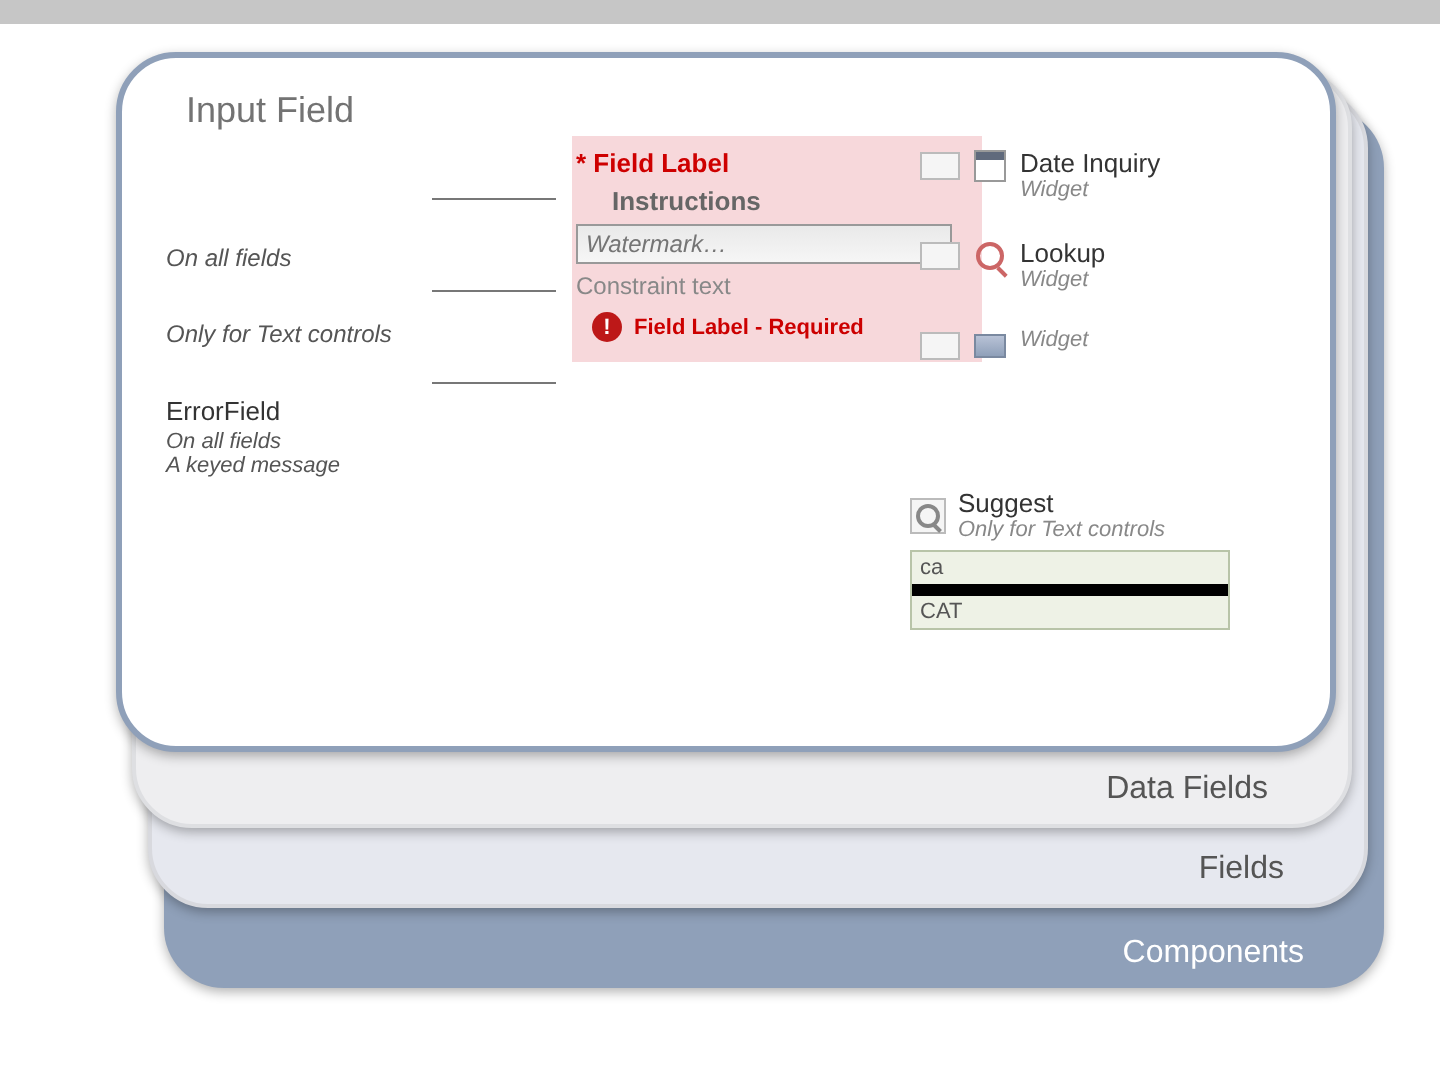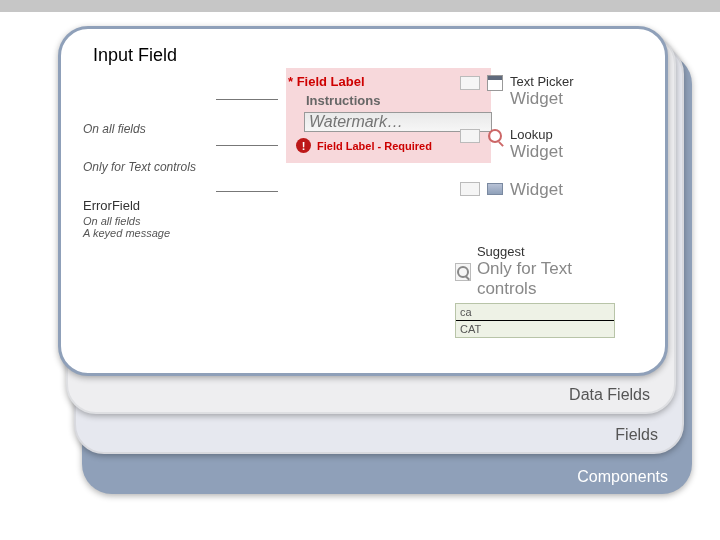--- a/index.html
+++ b/index.html
@@ -24,54 +24,54 @@
     background: #eeeef0;
     left: -4px; top: 2px; width: 610px; height: 380px;
     border: 2px solid #dedfe2;
   }
   .layer-main {
     background: #fff;
     left: -12px; top: -6px; width: 610px; height: 350px;
     border: 3px solid #8fa0b9;
   }
   .layer-label {
-    position: absolute; right: 24px; bottom: 8px;
+    position: absolute; right: 40px; bottom: 8px;
     color: #555; font-size: 16px;
   }
   .layer-components .layer-label { color: #fff; }
-  .title { color: #000000; font-size: 18px; margin: 16px 0 0 32px; }
+  .title { color: #737373; font-size: 18px; margin: 16px 0 0 32px; }
   .content { position: relative; padding: 20px 28px 0 28px; height: 290px; }
   .left-col { position: absolute; left: 22px; top: 28px; width: 140px; font-size: 11px; color: #555; font-style: italic; margin-top: 28px; }
   .left-item { margin-bottom: 24px; }
   .left-item .hdr { font-style: italic; font-size: 12px; }
   .errorlbl { font-style: normal; font-weight: normal; font-size: 13px; color: #333; margin-top: 22px; margin-bottom: 2px; }
   .errnote { font-size: 11px; font-style: italic; color: #555; }
   .connector { position: absolute; border-top: 1px solid #777; height: 0; }
   .mid-col { position: absolute; left: 225px; top: 2px; width: 205px; background: #f7d8db; padding: 6px 0 10px 0; }
   .mid-col .lbl { color: #ce0000; font-weight: bold; font-size: 13px; padding-left: 2px; }
   .mid-col .instr { color: #666; font-weight: bold; font-size: 13px; padding-left: 20px; margin-top: 4px; }
   .mid-col input {
-    margin: 4px 2px 0 18px; width: 188px; height: 20px; border: 1px solid #999;
-    background: linear-gradient(#e9e9e9,#f6f6f6); font-style: italic; color: #888; padding: 0 4px; font-size: 16px;
+    margin: 4px 2px 0 2px; width: 188px; height: 20px; border: 1px solid #999;
+    background: linear-gradient(#e9e9e9,#f6f6f6); font-style: italic; color: #888; padding: 0 4px; font-size: 12px;
   }
   .mid-col .constraint { color: #888; font-size: 12px; padding: 4px 0 0 2px; }
   .mid-col .errrow { display: flex; align-items: center; margin-top: 6px; padding-left: 10px; }
   .errmsg { color: #cc0000; font-weight: bold; font-size: 11px; }
   .right-col { position: absolute; right: 20px; top: 8px; width: 185px; font-size: 12px; }
   .right-item { display: flex; align-items: flex-start; margin-bottom: 18px; }
   .box-icon { width: 20px; height: 14px; border: 1px solid #bbb; background: #f5f5f5; margin-right: 6px; margin-top: 2px; flex-shrink:0; }
   .mini-icon { width: 18px; height: 18px; margin-right: 6px; flex-shrink:0; display:flex; align-items:center; justify-content:center; }
   .ri-text { display: flex; flex-direction: column; }
   .ri-name { color: #333; font-size: 13px; }
-  .ri-sub { color: #888; font-size: 17px; }
+  .ri-sub { color: #888; font-size: 11px; font-style: italic; }
   .suggest-box { position: absolute; right: 50px; top: 178px; width: 160px; }
   .suggest-head { display:flex; align-items:center; margin-bottom:4px; }
   .suggest-head .sicon { width:18px; height:18px; border:1px solid #bbb; background:#f5f5f5; margin-right:6px; display:flex;align-items:center;justify-content:center; }
   .suggest-list { border: 1px solid #b8c4a8; }
-  .suggest-list .srow { background: #eef2e6; border-bottom: 1px solid #000000; font-size: 11px; color: #555; padding: 2px 4px; }
+  .suggest-list .srow { background: #eef2e6; border-bottom: 6px solid #000000; font-size: 11px; color: #555; padding: 2px 4px; }
   .suggest-list .srow:last-child { border-bottom: none; }
   .bang { width:15px; height:15px; border-radius:50%; background:#bd1818; color:#fff; font-weight:bold; font-size:11px; display:inline-flex; align-items:center; justify-content:center; margin-right:6px; }
   .cal { width:16px; height:16px; background:#fff; border:1px solid #999; position:relative; }
   .cal::before { content:''; position:absolute; top:0;left:0;right:0;height:4px;background:#606a7c; }
   .mag { width:14px; height:14px; border:2px solid #c66; border-radius:50%; position:relative; }
   .mag::after { content:''; position:absolute; bottom:-4px; right:-4px; width:6px; height:2px; background:#c66; transform:rotate(45deg); }
   .book { width:16px; height:12px; background:linear-gradient(#b8c2d6,#8fa0b9); border:1px solid #7a89a0; }
   .mag2 { width:12px; height:12px; border:2px solid #888; border-radius:50%; position:relative; }
   .mag2::after { content:''; position:absolute; bottom:-3px; right:-3px; width:5px; height:2px; background:#888; transform:rotate(45deg); }
 </style>
@@ -108,34 +108,35 @@
       </div>
 
       <div class="connector" style="left:155px; top:33px; width:62px;"></div>
       <div class="connector" style="left:155px; top:79px; width:62px;"></div>
       <div class="connector" style="left:155px; top:125px; width:62px;"></div>
 
       <div class="mid-col">
         <div class="lbl">* Field Label</div>
         <div class="instr">Instructions</div>
         <input type="text" placeholder="Watermark…" style="">
+        <div class="constraint">Constraint text</div>
         <div class="errrow">
           <span class="bang">!</span>
           <span class="errmsg">Field Label - Required</span>
         </div>
       </div>
 
       <div class="right-col">
         <div class="right-item">
           <div class="box-icon"></div>
           <div class="mini-icon">
               <div class="cal"></div>
             </div>
           <div class="ri-text">
-            <span class="ri-name">Text Picker</span>
+            <span class="ri-name">Date Inquiry</span>
             <span class="ri-sub">Widget</span>
           </div>
         </div>
         <div class="right-item">
           <div class="box-icon"></div>
           <div class="mini-icon">
               <div class="mag"></div>
             </div>
           <div class="ri-text">
             <span class="ri-name">Lookup</span>

